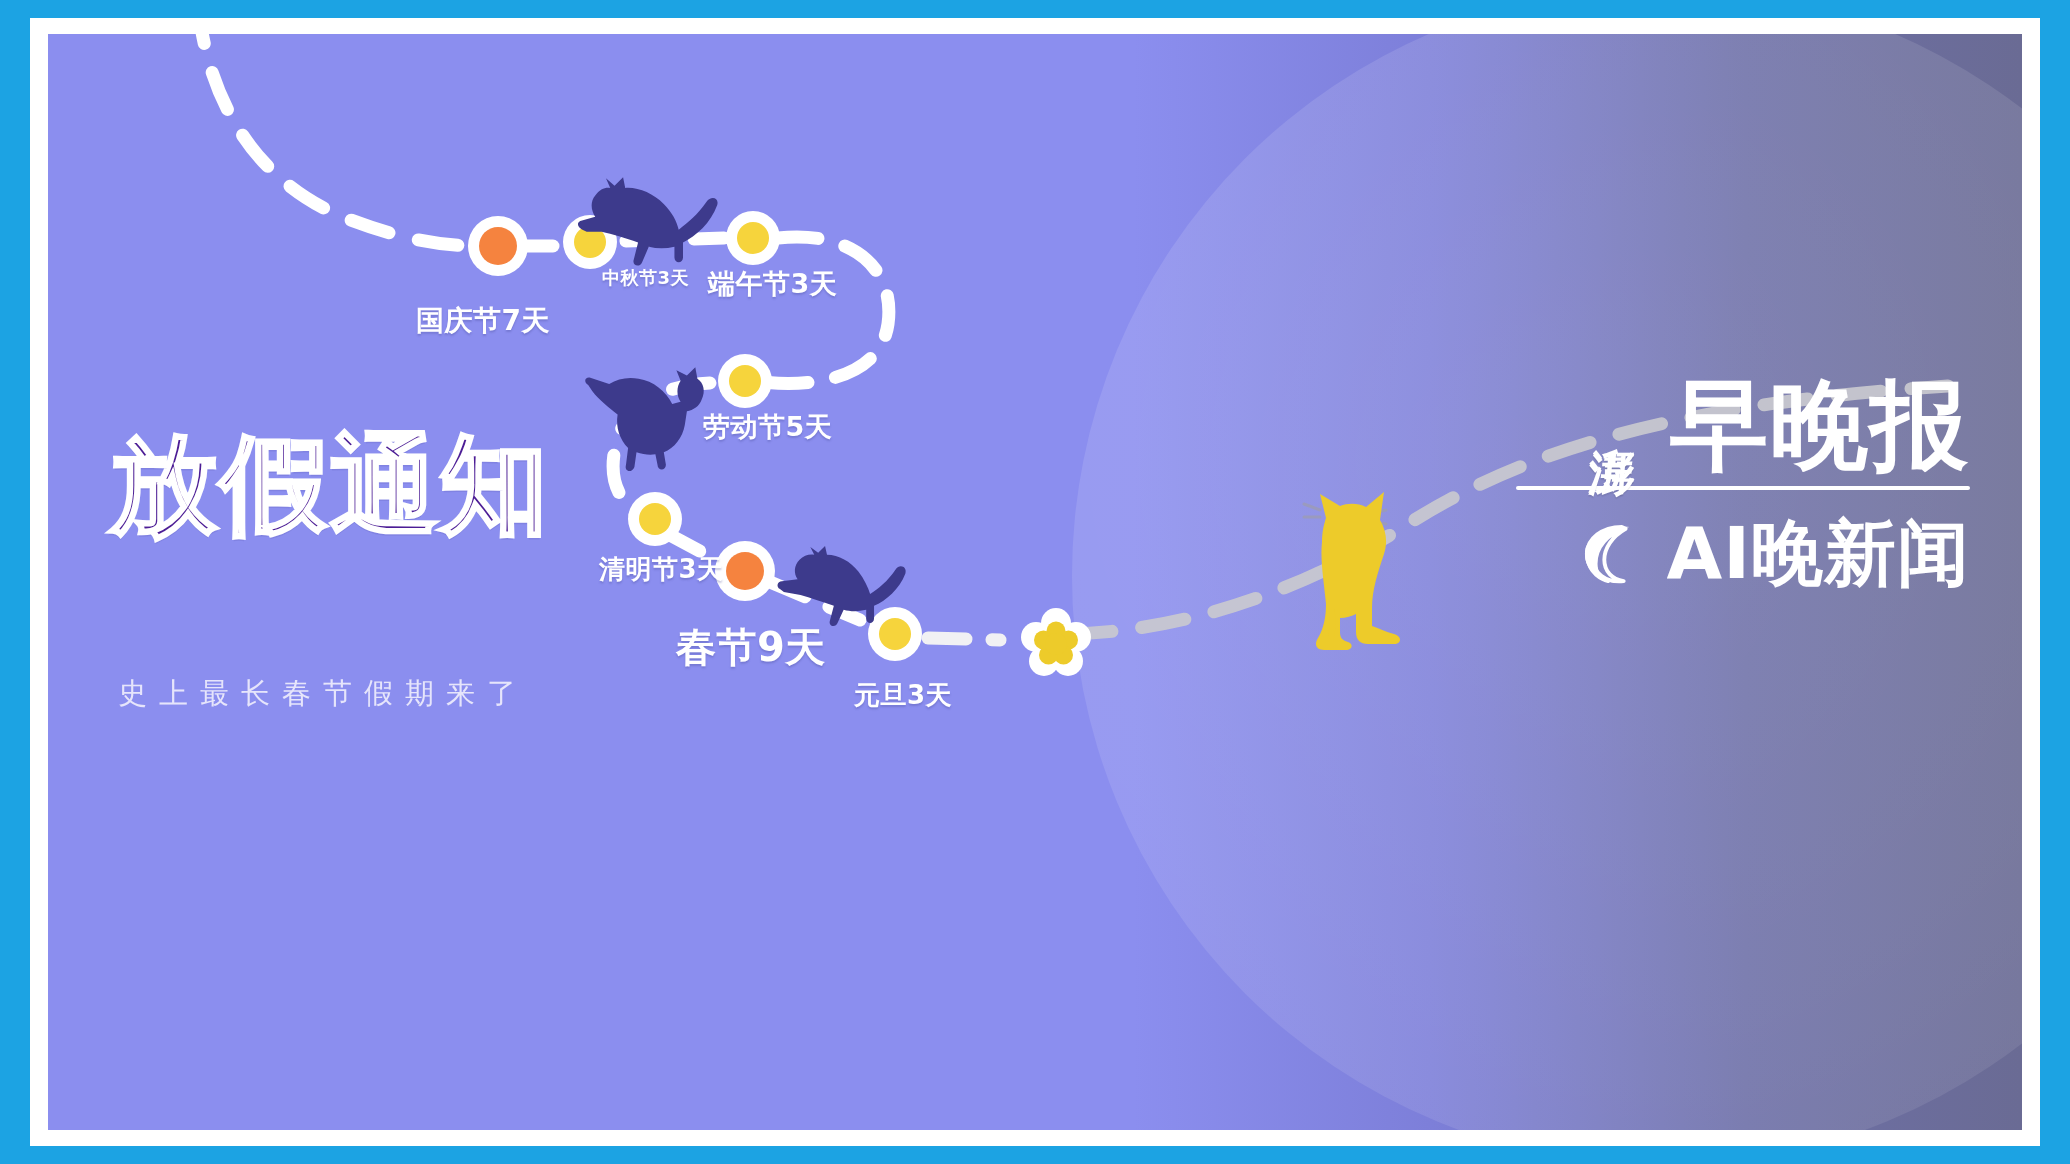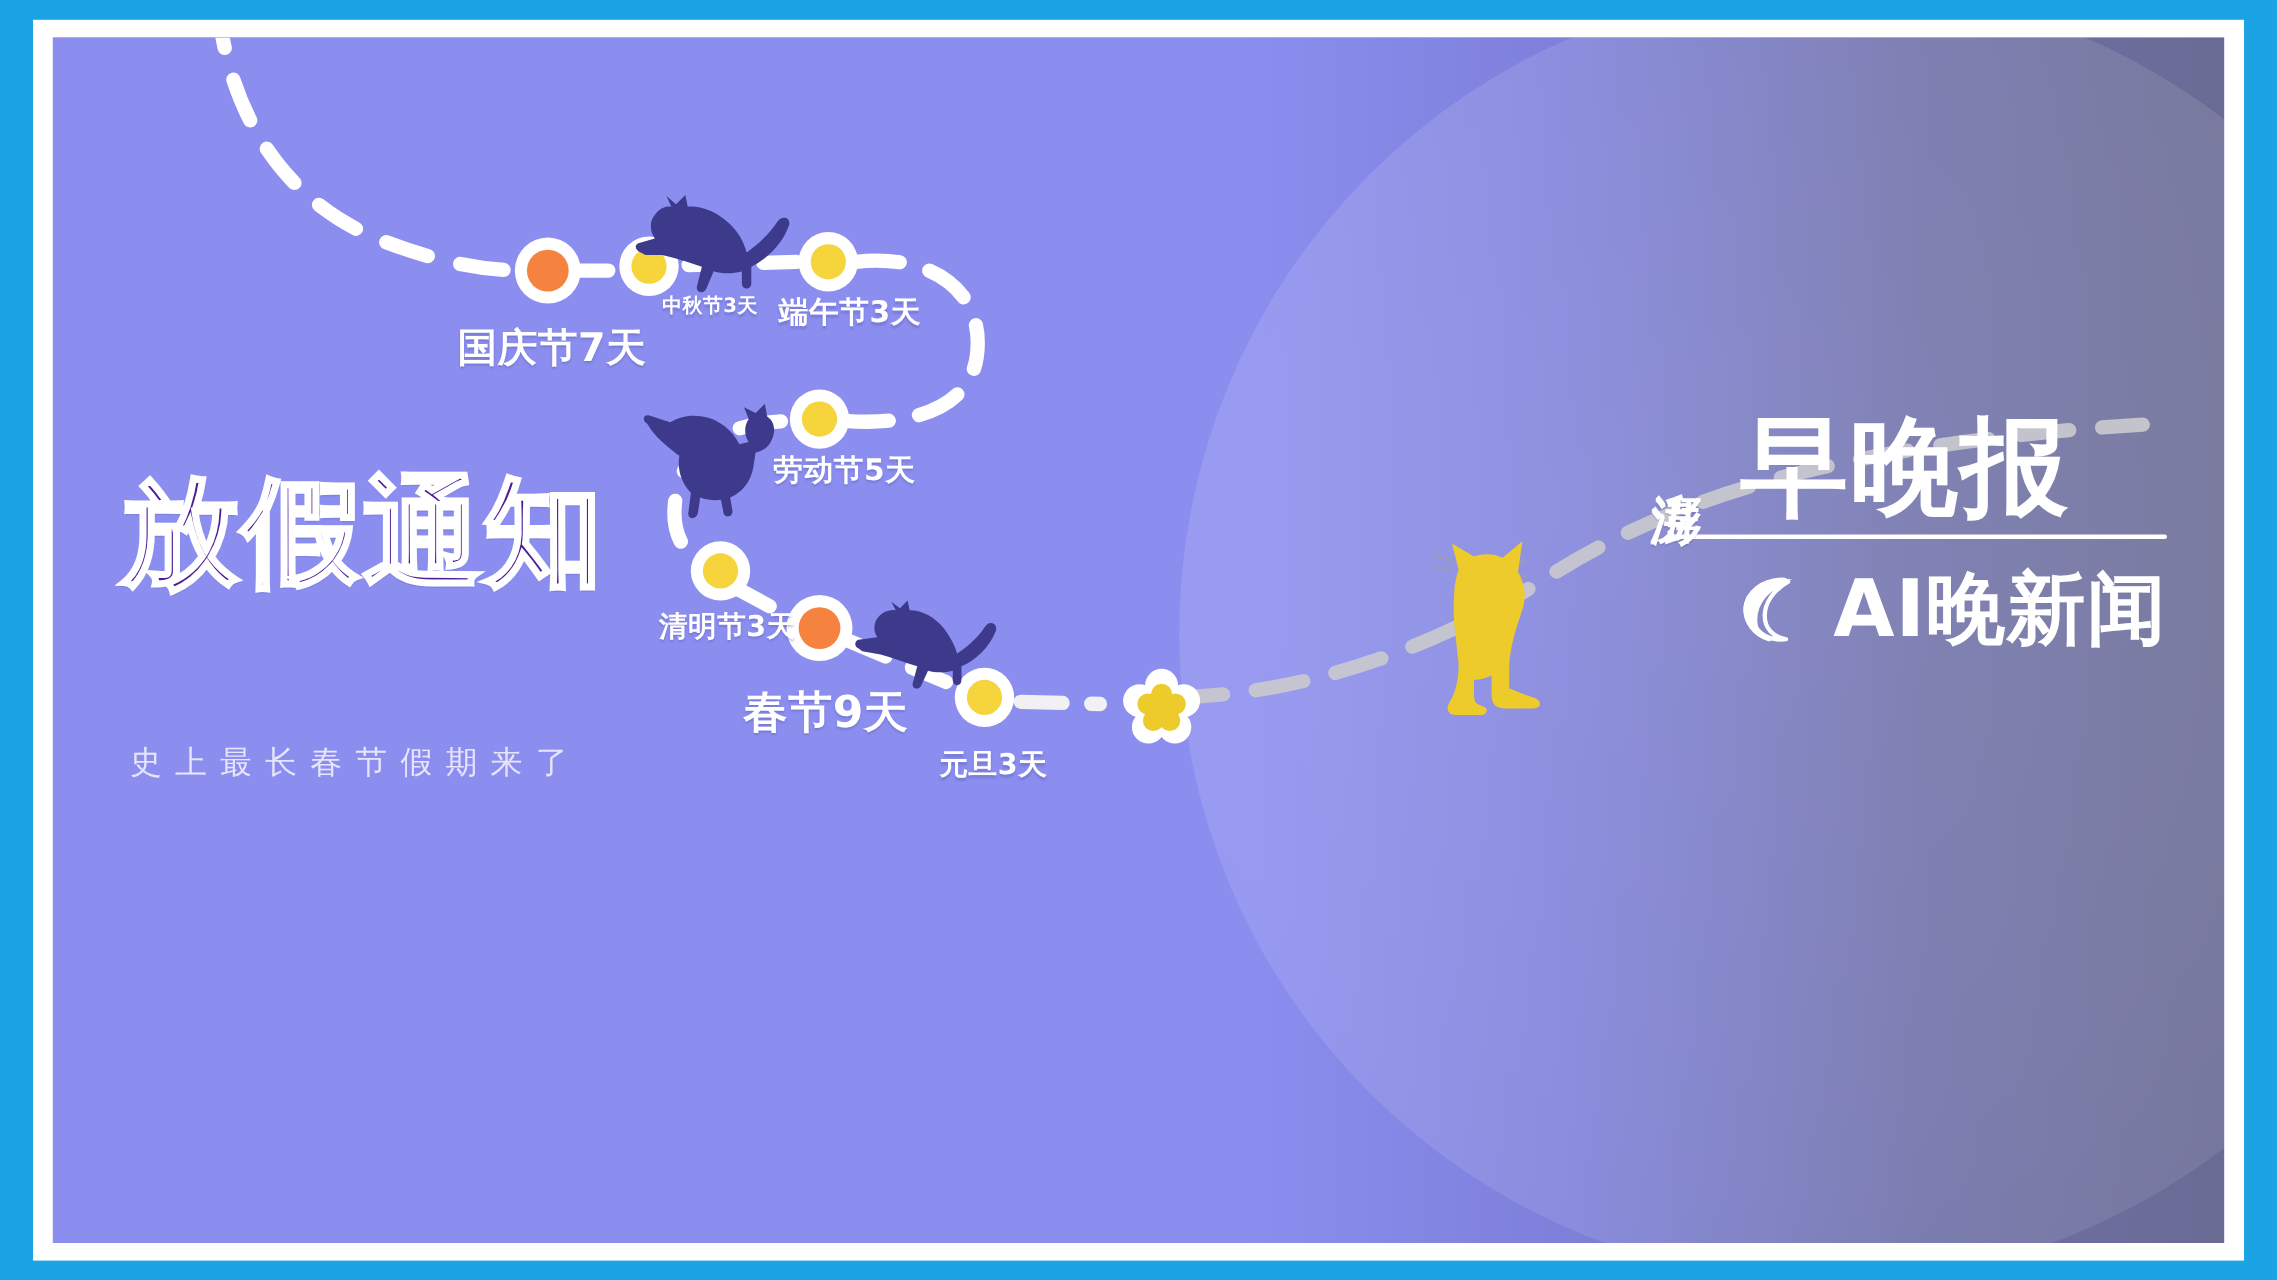--- a/index.html
+++ b/index.html
@@ -76,31 +76,31 @@
   
   .node-label{
     position:absolute;
     color:#ffffff;
     font-weight:700;
     white-space:nowrap;
     font-family:"DejaVu Sans","Liberation Sans",sans-serif;
     text-shadow:0 2px 2px rgba(70,72,150,.30);
     letter-spacing:.5px;
   }
-  .lb-guoqing{left:368px;top:258px;font-size:36px;}
+  .lb-guoqing{left:368px;top:268px;font-size:28px;}
   .lb-zhongqiu{left:554px;top:232px;font-size:18px;}
   .lb-duanwu{left:660px;top:232px;font-size:27px;}
   .lb-laodong{left:655px;top:375px;font-size:27px;}
   .lb-qingming{left:551px;top:518px;font-size:26px;}
   .lb-chunjie{left:628px;top:586px;font-size:40px;}
   .lb-yuandan{left:806px;top:644px;font-size:26px;}
 
   
   .logo-block{position:absolute;right:52px;top:320px;width:480px;}
-  .logo-row{display:flex;align-items:flex-end;gap:14px;}
+  .logo-row{display:flex;align-items:flex-end;justify-content:flex-end;gap:14px;}
   .ph-mark{
     width:78px;height:118px;
     display:flex;align-items:center;justify-content:center;
     flex:0 0 auto;
   }
   .ph-mark-text{
     color:#fff;font-size:46px;line-height:.92;font-weight:700;
     font-family:"DejaVu Serif","Liberation Serif",serif;
     writing-mode:vertical-rl;
     letter-spacing:-2px;

